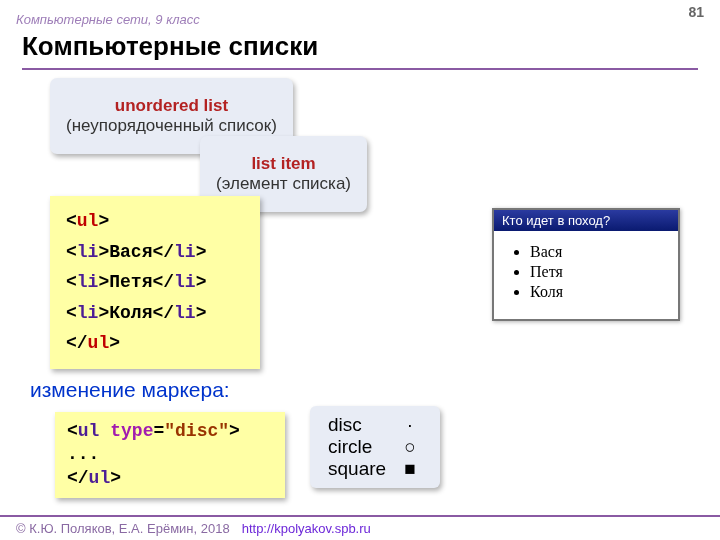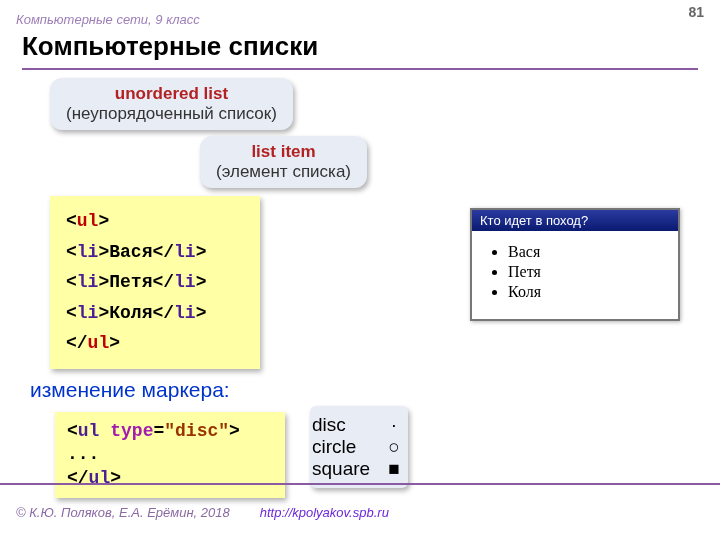--- a/index.html
+++ b/index.html
@@ -2,42 +2,42 @@
 <html><head>
 <meta charset="utf-8">
 <style>
   * { box-sizing: border-box; margin: 0; padding: 0; }
   body { width: 720px; height: 540px; font-family: Arial, sans-serif; background: #fff; position: relative; overflow: hidden; }
   .header { padding: 12px 16px 2px; font-size: 13px; color: #9e7eb8; font-style: italic; }
   .page-num { position: absolute; top: 4px; right: 16px; font-size: 14px; color: #666; font-weight: bold; font-style: normal; }
   .title { font-size: 26px; font-weight: bold; padding: 2px 22px 6px; color: #000; }
   .title-divider { height: 2px; background: #8a5aa3; margin: 0 22px 8px; }
   .content { position: relative; padding: 0 22px; height: 430px; }
-  .callout { position: absolute; background: #e8ecf5; border-radius: 12px; box-shadow: 2px 3px 5px rgba(0,0,0,0.3); padding: 6px 16px; text-align: center; font-size: 17px; color: #333; }
+  .callout { position: absolute; background: #e8ecf5; border-radius: 7px; box-shadow: 2px 3px 5px rgba(0,0,0,0.3); padding: 18px 16px; text-align: center; font-size: 17px; color: #333; }
   .callout-title { color: #b32222; font-weight: bold; }
   .callout1 { left: 50px; top: 0; }
   .callout2 { left: 200px; top: 58px; }
   .code-block { position: absolute; background: #ffffa5; box-shadow: 2px 3px 5px rgba(0,0,0,0.3); font-family: "Courier New", monospace; font-size: 18px; font-weight: bold; padding: 10px 16px; line-height: 1.7; }
   .code-main { left: 50px; top: 118px; min-width: 210px; }
   .tag-red { color: #c00000; }
   .tag-blue { color: #4c1d95; text-align: right; }
   .attr-green { color: #a21caf; }
   .attr-brown { color: #993300; }
-  .browser { position: absolute; right: 40px; top: 130px; width: 210px; border: 2px solid #777; box-shadow: 1px 1px 4px rgba(0,0,0,0.3); }
+  .browser { position: absolute; right: 40px; top: 130px; width: 188px; border: 2px solid #777; box-shadow: 1px 1px 4px rgba(0,0,0,0.3); }
   .browser-title { background: linear-gradient(to bottom, #2a3aa0, #0a1a70); color: #fff; font-size: 13px; padding: 3px 8px; }
   .browser-body { background: #fff; padding: 10px 10px 16px 10px; font-family: "Times New Roman", serif; font-size: 16px; }
   .browser-body ul { padding-left: 26px; }
   .browser-body li { margin: 2px 0; }
   .subhead { position: absolute; left: 30px; top: 300px; font-size: 21px; color: #0033cc; }
   .code-small { left: 55px; top: 334px; min-width: 230px; line-height: 1.3; padding: 8px 12px; }
-  .marker-box { position: absolute; left: 310px; top: 328px; background: #e8ecf5; border-radius: 6px; box-shadow: 2px 3px 5px rgba(0,0,0,0.3); padding: 8px 2px; font-size: 19px; }
+  .marker-box { position: absolute; left: 310px; top: 328px; background: #e8ecf5; border-radius: 6px; box-shadow: 2px 3px 5px rgba(0,0,0,0.3); padding: 8px 18px; font-size: 19px; }
   .marker-row { display: flex; align-items: center; }
   .marker-label { width: 70px; }
   .marker-sym { width: 24px; text-align: center; }
-  .footer { position: absolute; bottom: 0; left: 0; right: 0; border-top: 2px solid #8a5aa3; padding: 20px 16px; font-size: 13px; font-style: italic; display: flex; gap: 18px; }
+  .footer { position: absolute; bottom: 0; left: 0; right: 0; border-top: 2px solid #8a5aa3; padding: 4px 16px; font-size: 13px; display: flex; }
   .footer-copy { color: #8a6aa3; }
   .footer-link { color: #6d28d9; margin-left: 12px; }
 </style>
 </head>
 <body>
 
 <div class="header">
   <span>Компьютерные сети, 9 класс</span>
   <span class="page-num">81</span>
 </div>

